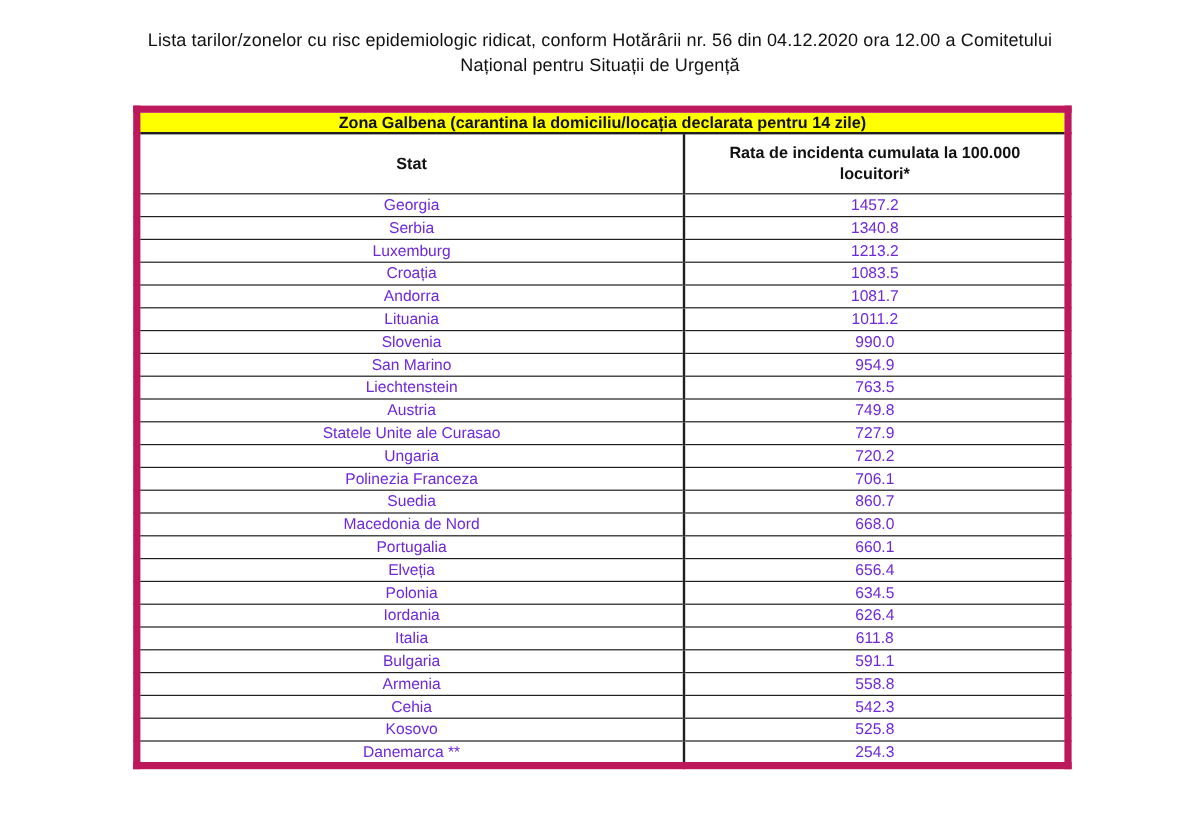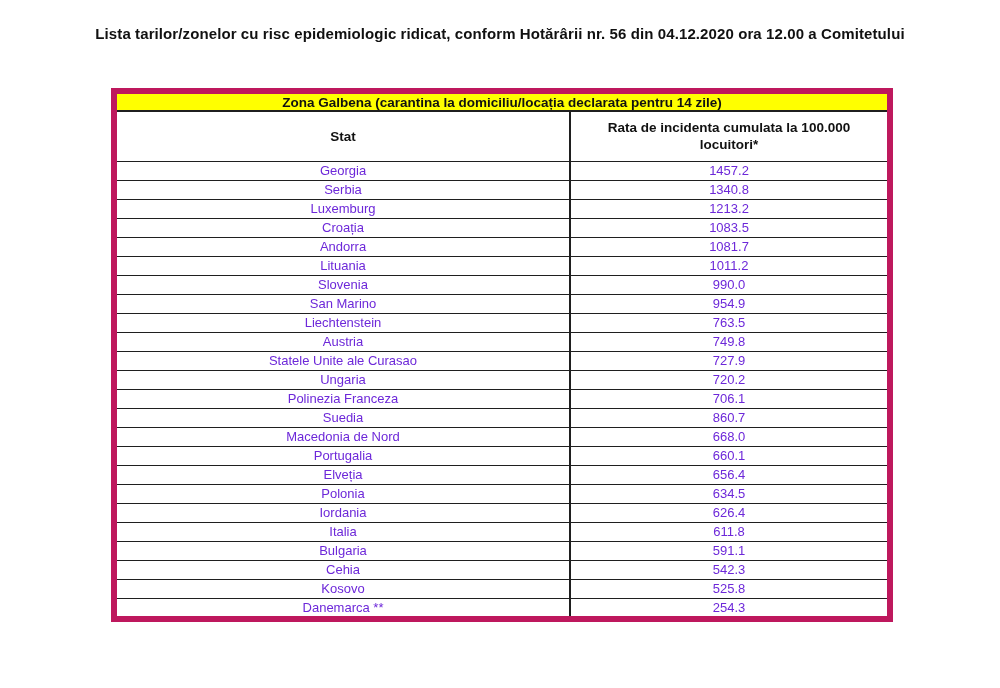--- a/index.html
+++ b/index.html
@@ -13,21 +13,21 @@
     background: #ffffff;
     overflow: hidden;
   }
 
   .doc-title {
     position: absolute;
     top: 23px;
     left: 0;
     width: 100%;
     text-align: center;
-    font-weight: bold;
+    font-weight: normal;
     font-size: 15px;
     line-height: 21px;
     color: #111111;
     letter-spacing: 0.1px;
   }
   .doc-title .line { display: block; }
 
   table.doc-table {
     position: absolute;
     top: 88px;
@@ -79,20 +79,21 @@
     border-right: 2px solid #1f1f1f;
   }
 </style>
 </head>
 <body>
 
 <div class="page">
 
   <div class="doc-title">
     <span class="line">Lista tarilor/zonelor cu risc epidemiologic ridicat, conform Hotărârii nr. 56 din 04.12.2020 ora 12.00 a Comitetului</span>
+    <span class="line">Național pentru Situații de Urgență</span>
   </div>
 
   <table class="doc-table">
     <colgroup>
       <col style="width:456px">
       <col style="width:320px">
     </colgroup>
     <thead>
       <tr>
         <th class="zone-header-cell" colspan="2">Zona Galbena (carantina la domiciliu/locația declarata pentru 14 zile)</th>
@@ -183,20 +184,24 @@
   </tr>
         <tr>
     <td class="country-cell">Italia</td>
     <td class="rate-cell">611.8</td>
   </tr>
         <tr>
     <td class="country-cell">Bulgaria</td>
     <td class="rate-cell">591.1</td>
   </tr>
         <tr>
+    <td class="country-cell">Armenia</td>
+    <td class="rate-cell">558.8</td>
+  </tr>
+        <tr>
     <td class="country-cell">Cehia</td>
     <td class="rate-cell">542.3</td>
   </tr>
         <tr>
     <td class="country-cell">Kosovo</td>
     <td class="rate-cell">525.8</td>
   </tr>
         <tr>
     <td class="country-cell">Danemarca **</td>
     <td class="rate-cell">254.3</td>

